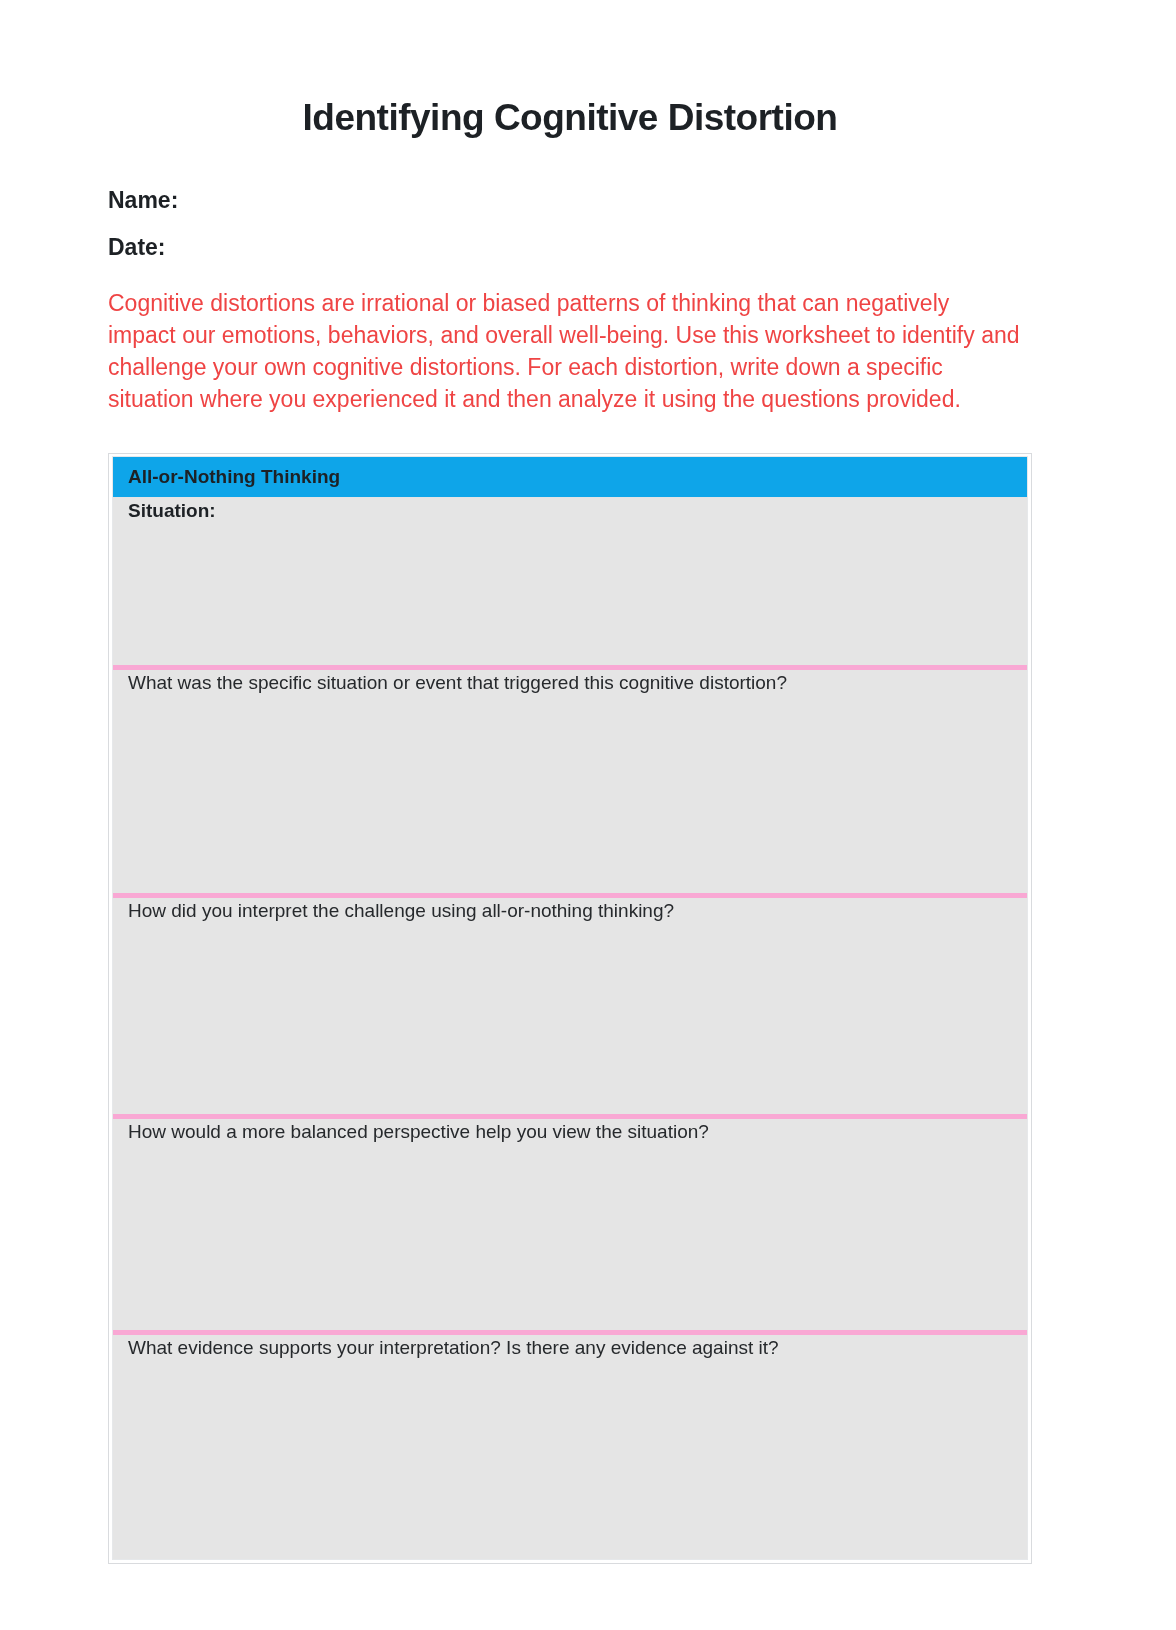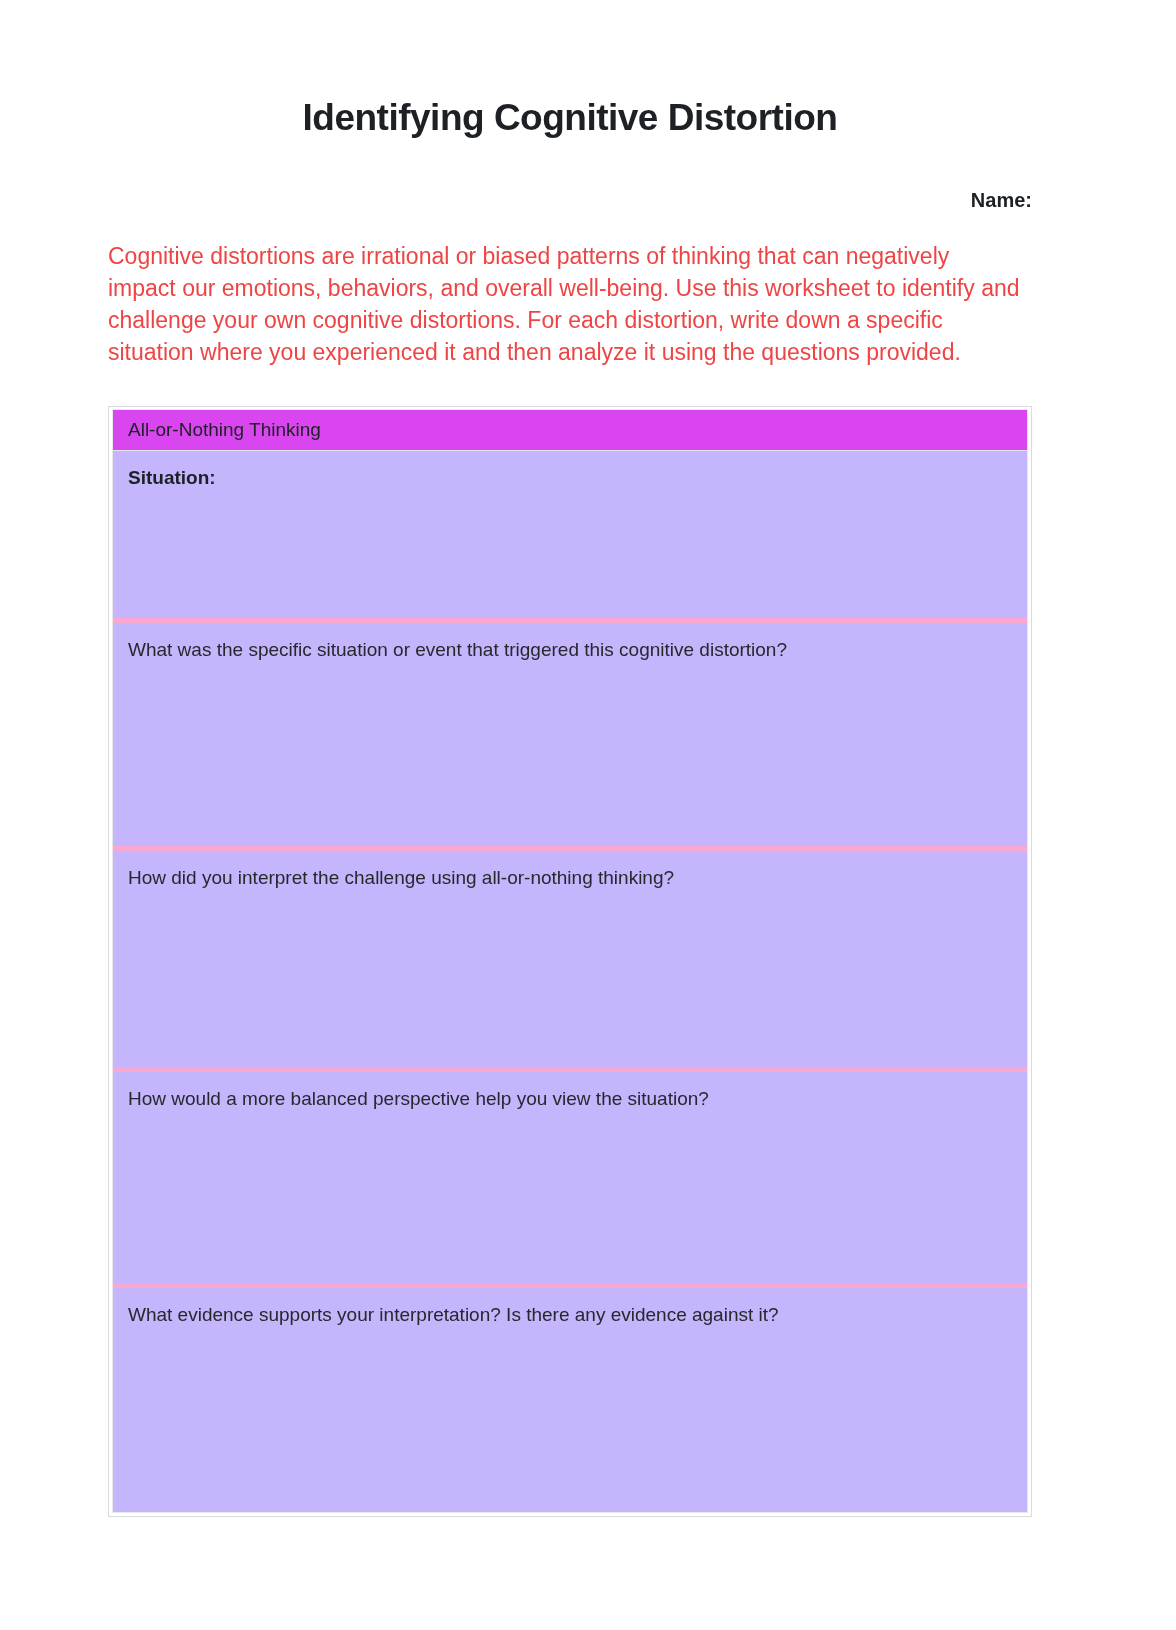--- a/index.html
+++ b/index.html
@@ -19,25 +19,24 @@
   .doc-title {
     font-size: 37px;
     font-weight: 700;
     line-height: 1.2;
     text-align: center;
     color: #1d2125;
     margin-bottom: 48px;
     letter-spacing: -0.5px;
   }
   .field-label {
-    font-size: 20px;
+    font-size: 23px;
     font-weight: 700;
     line-height: 24px;
     color: #1d2125;
-    text-align: right;
   }
   .field-label.name { margin-bottom: 23px; }
   .field-label.date { margin-bottom: 0; }
   .intro {
     margin-top: 28px;
     font-size: 23px;
     line-height: 32px;
     font-weight: 400;
     color: #ef4444;
     max-width: 912px;
@@ -45,34 +44,34 @@
   .worksheet {
     margin-top: 38px;
     border: 1px solid #d9dbde;
     padding: 2px 3px 3px 3px;
     background: #ffffff;
   }
   .worksheet-inner {
     border: 1px solid #e6e8ea;
   }
   .section-header {
-    background: #d946ef;
+    background: #0ea5e9;
     padding: 8px 15px;
     font-size: 19px;
-    font-weight: 400;
+    font-weight: 700;
     line-height: 24px;
     color: #1d2125;
     border-bottom: 1px solid #e2e4e6;
     min-height: 40px;
   }
   .cell {
-    padding: 14px 15px;
+    padding: 0 15px;
     font-size: 19px;
     line-height: 26px;
-    background: #c4b5fd;
+    background: #e5e5e5;
   }
   .cell + .cell { border-top: 5px solid #f9a8d4; }
   .situation-cell { min-height: 167px; }
   .situation-label {
     font-weight: 700;
     color: #1d2125;
   }
   .q-cell-0 { min-height: 228px; }
   .q-cell-1 { min-height: 221px; }
   .q-cell-2 { min-height: 229px; }
@@ -85,20 +84,21 @@
 </style>
 </head>
 <body>
 
 <div class="page">
 
   <h1 class="doc-title">Identifying Cognitive Distortion</h1>
 
   <div class="field-label name">Name:</div>
 
+  <div class="field-label date">Date:</div>
 
   <p class="intro">Cognitive distortions are irrational or biased patterns of thinking that can negatively impact our emotions, behaviors, and overall well-being. Use this worksheet to identify and challenge your own cognitive distortions. For each distortion, write down a specific situation where you experienced it and then analyze it using the questions provided.</p>
 
   <div class="worksheet">
     <div class="worksheet-inner">
 
       <div class="section-header">
         <span>All-or-Nothing Thinking</span>
       </div>
 

